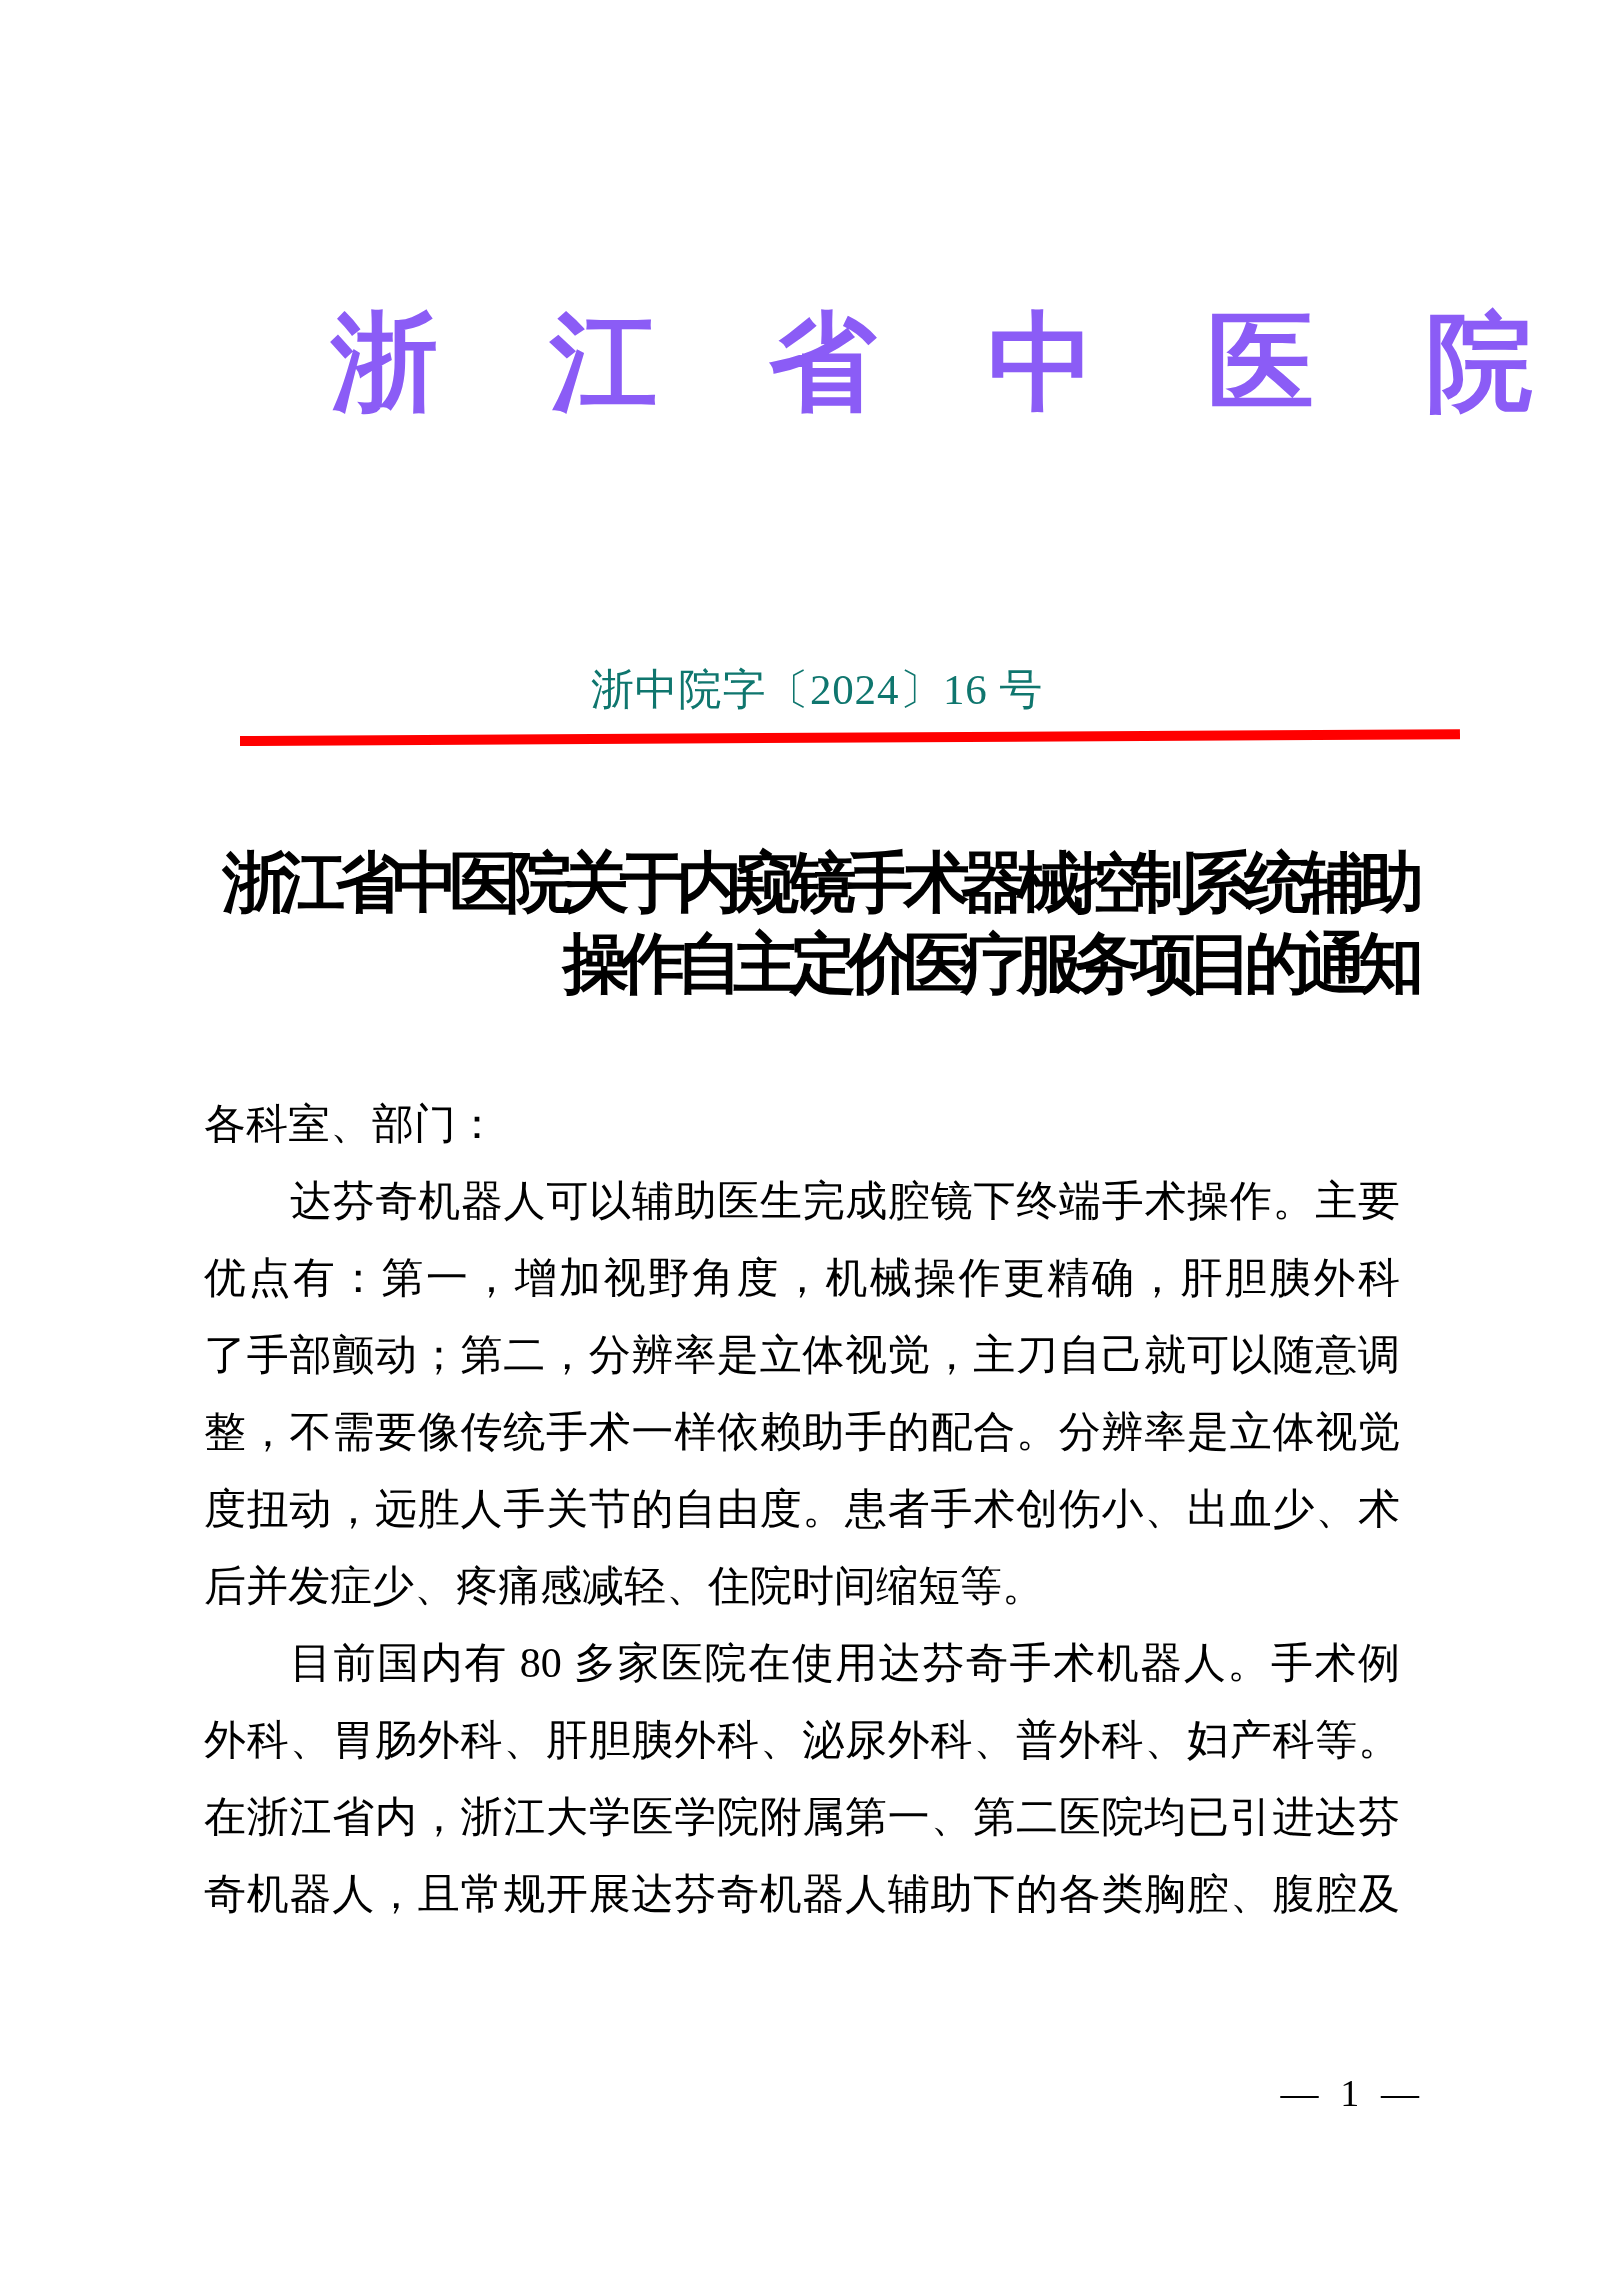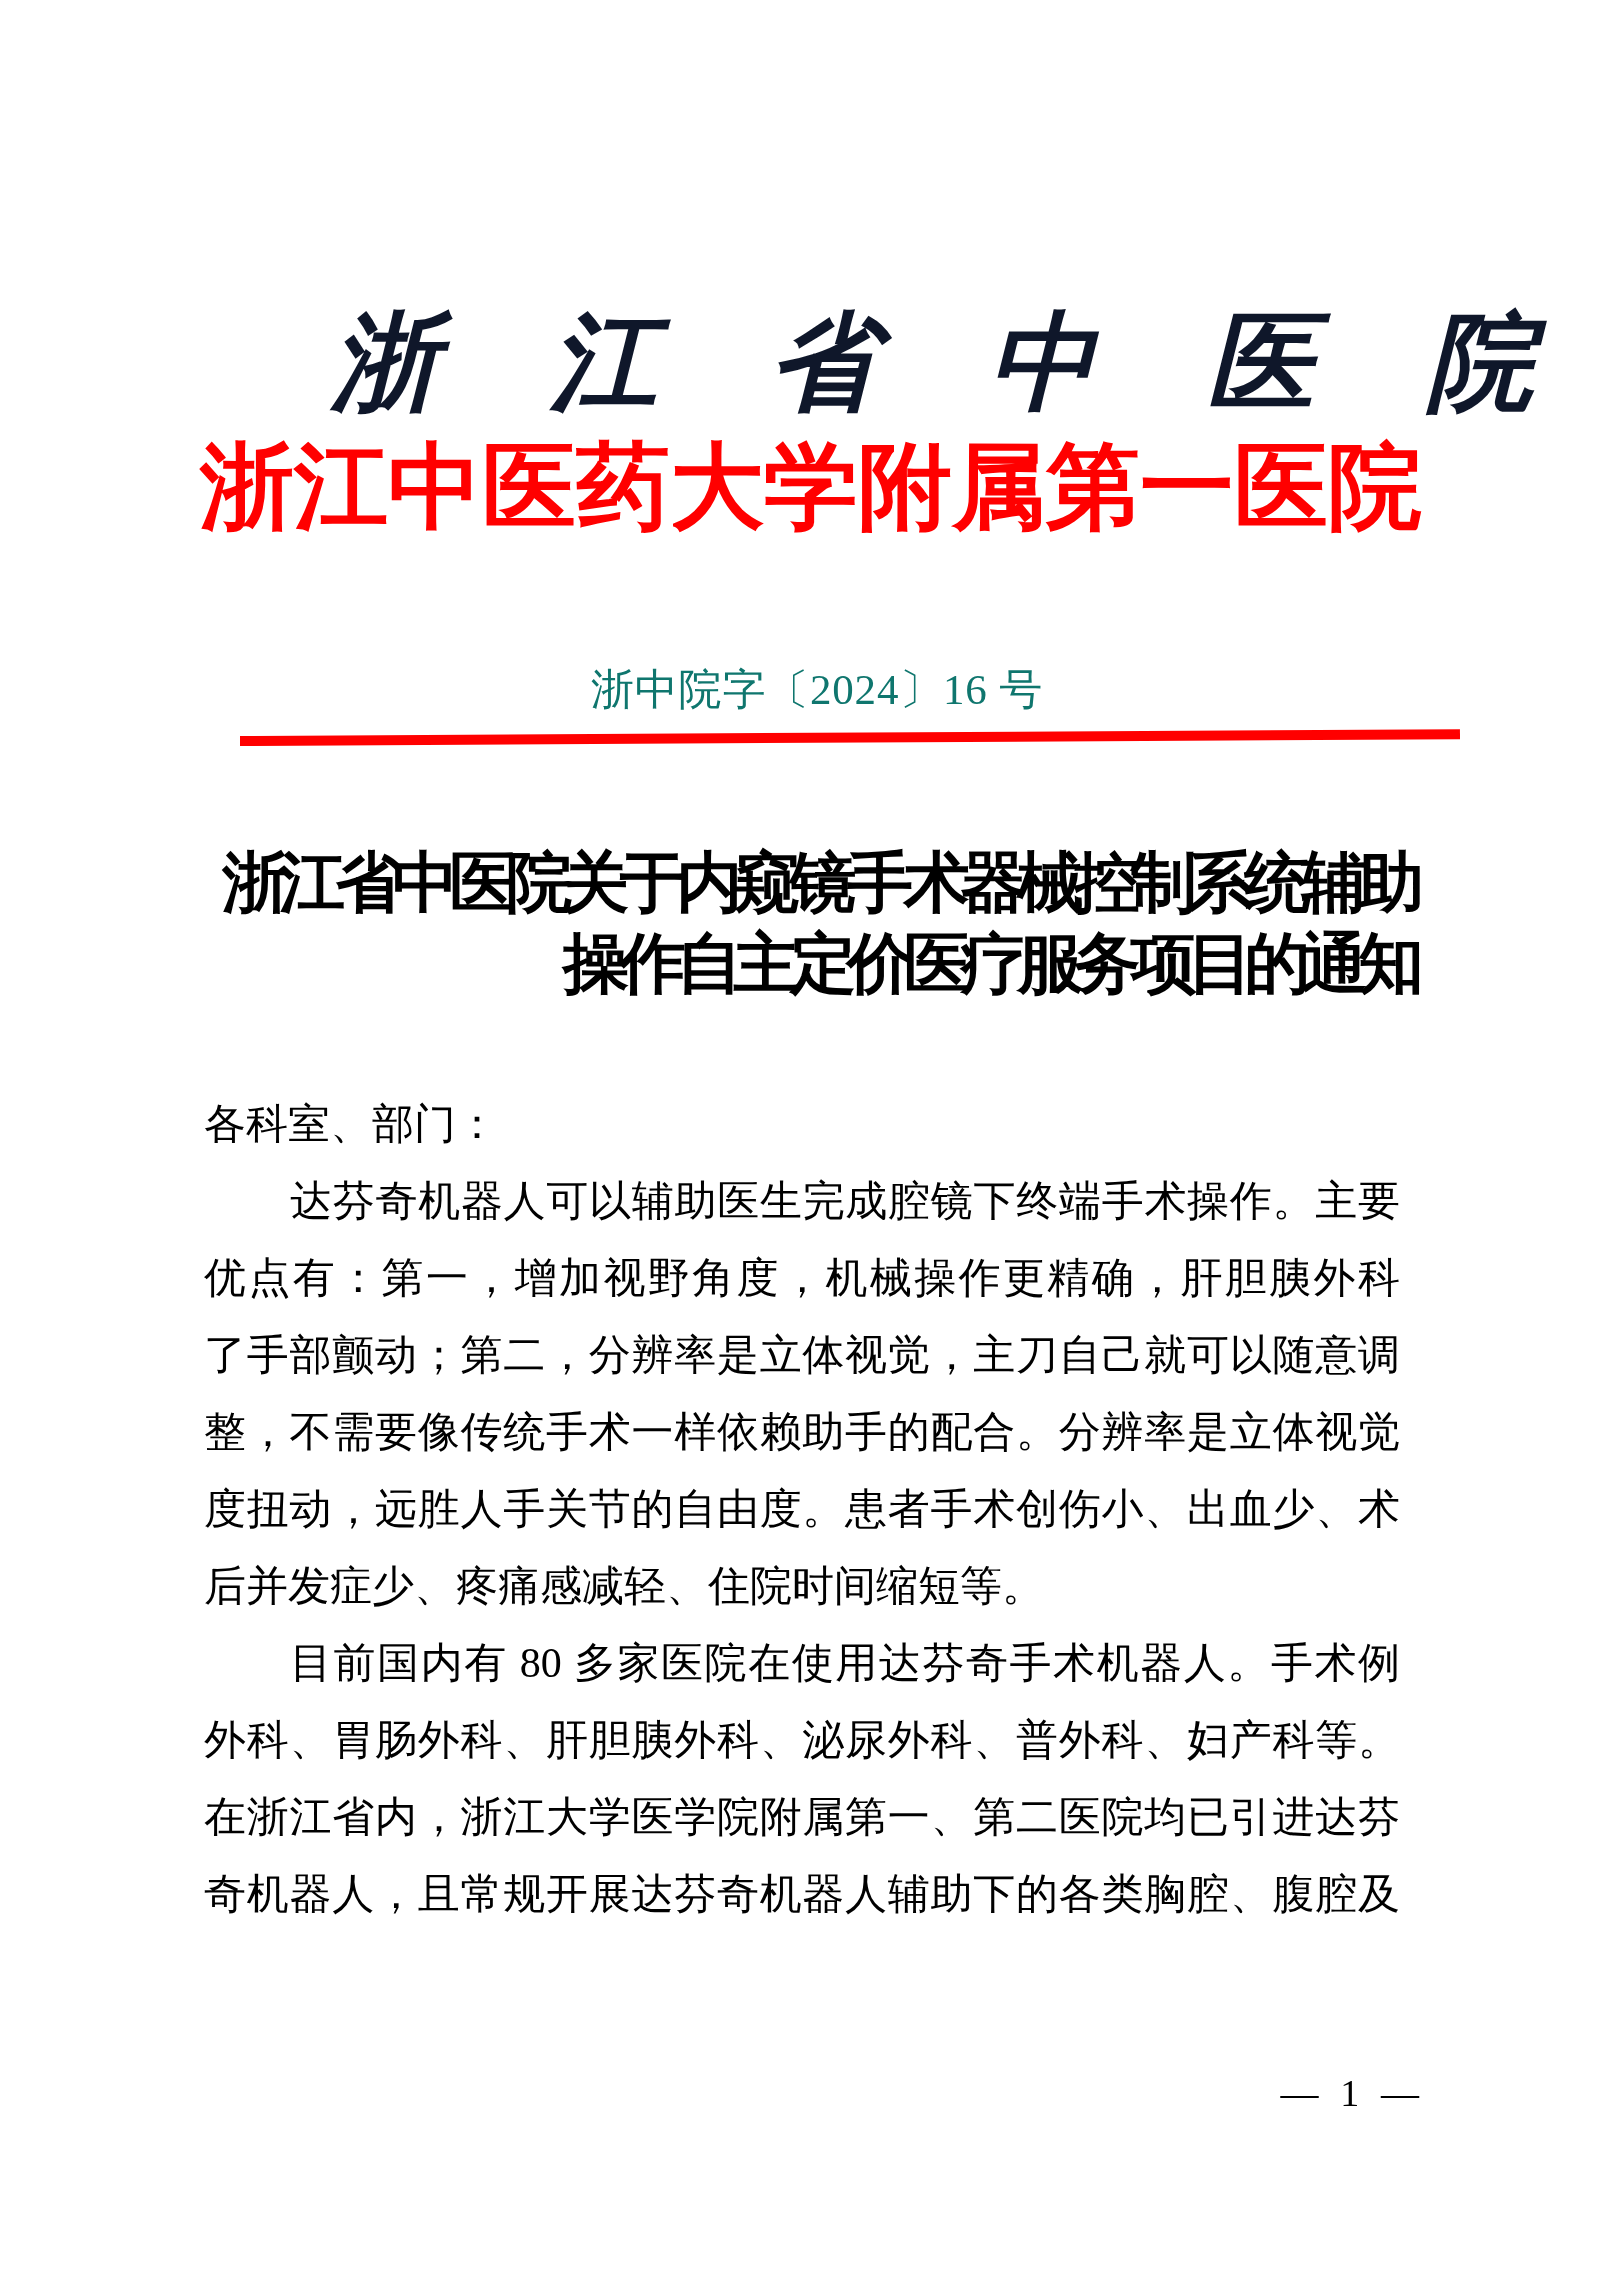--- a/index.html
+++ b/index.html
@@ -10,25 +10,24 @@
     background: #ffffff;
     overflow: hidden;
     font-family: "Liberation Serif", serif;
     color: #000000;
   }
   
   .org-line1 {
     position: absolute;
     top: 305px; left: 219px; width: 1196px;
     font-size: 107px; line-height: 1.1;
-    font-weight: bold; color: #0f172a;
+    font-weight: bold; color: #8b5cf6;
     text-align: center;
     letter-spacing: 112px; text-indent: 112px;
     white-space: nowrap;
-    font-style: italic;
   }
   .org-line2 {
     position: absolute;
     top: 436px; left: 140px; width: 1342px;
     font-size: 94px; line-height: 1.1;
     font-weight: bold; color: #FF0000;
     text-align: center;
     letter-spacing: 0; white-space: nowrap;
   }
   
@@ -77,21 +76,20 @@
     letter-spacing: 6.1px; white-space: nowrap;
   }
 </style>
 </head>
 <body>
 
 <div class="page">
 
   <div class="org-line1">浙江省中医院</div>
 
-  <div class="org-line2">浙江中医药大学附属第一医院</div>
 
   <div class="doc-number">浙中院字〔2024〕16 号</div>
 
   <div class="red-rule"></div>
 
   <div class="notice-title">
     <div>浙江省中医院关于内窥镜手术器械控制系统辅助</div>
     <div>操作自主定价医疗服务项目的通知</div>
   </div>
 

